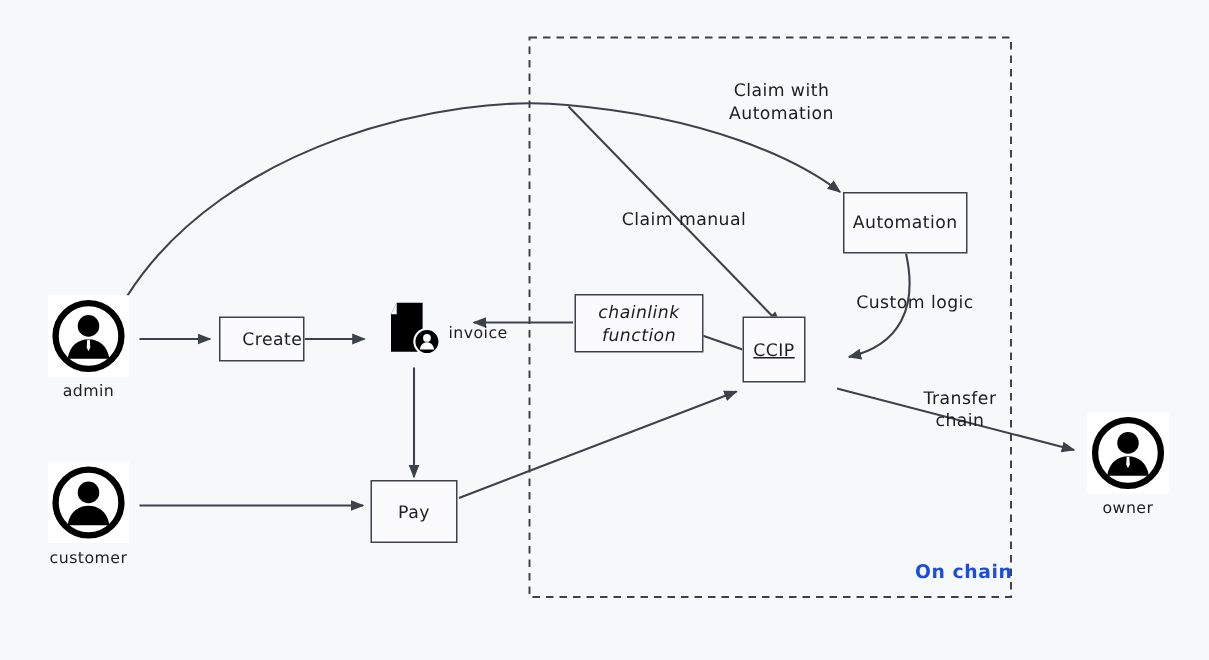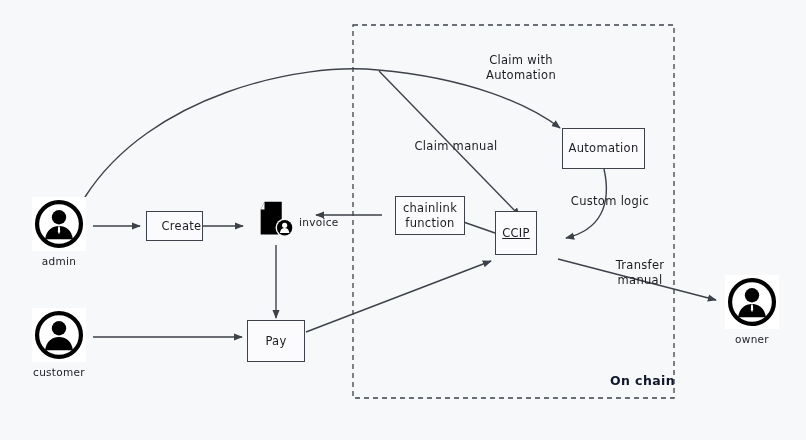--- a/index.html
+++ b/index.html
@@ -52,21 +52,21 @@
     color: #1b1d21;
     font-size: 11.5px;
     line-height: 1.28;
     text-align: center;
     letter-spacing: .3px;
     white-space: pre-line;
     pointer-events: none;
   }
   .zonelabel {
     position: absolute;
-    color: #0f172a;
+    color: #1d4ed8;
     font-size: 12.5px;
     font-weight: bold;
     letter-spacing: .4px;
   }
   .actor {
     position: absolute;
     display: flex;
     flex-direction: column;
     align-items: center;
   }
@@ -179,32 +179,32 @@
       <circle cx="33" cy="28.5" r="2.7" fill="#ffffff"></circle>
       <path d="M 28 36.5 C 28.6 32.8, 30.6 31.4, 33 31.4 C 35.4 31.4, 37.4 32.8, 38 36.5 Z" fill="#ffffff"></path>
     </svg>
     <div class="invoice-label">invoice</div>
   </div>
 
   <div class="nodebox" style="left:146px; top:211px; width:57px; height:30px;padding-left:14px;">Create</div>
 
   <div class="nodebox" style="left:247px; top:320px; width:58px; height:42px;">Pay</div>
 
-  <div class="nodebox" style="left:395px; top:196px; width:70px; height:39px;">chainlink
+  <div class="nodebox" style="left:383px; top:196px; width:86px; height:39px;font-style:italic;">chainlink
 function</div>
 
   <div class="nodebox" style="left:495px; top:211px; width:42px; height:44px;text-decoration:underline;">CCIP</div>
 
   <div class="nodebox" style="left:562px; top:128px; width:83px; height:41px;">Automation</div>
 
   <div class="edgelabel" style="left:466px; top:53px; width:110px;">Claim with
 Automation</div>
 
   <div class="edgelabel" style="left:406px; top:139px; width:100px;">Claim manual</div>
 
   <div class="edgelabel" style="left:565px; top:194px; width:90px;">Custom logic</div>
 
   <div class="edgelabel" style="left:605px; top:258px; width:70px;">Transfer
-manual</div>
+chain</div>
 
   <div class="zonelabel" style="left:610px; top:373px;">On chain</div>
 
 </div>
 
 </body></html>

